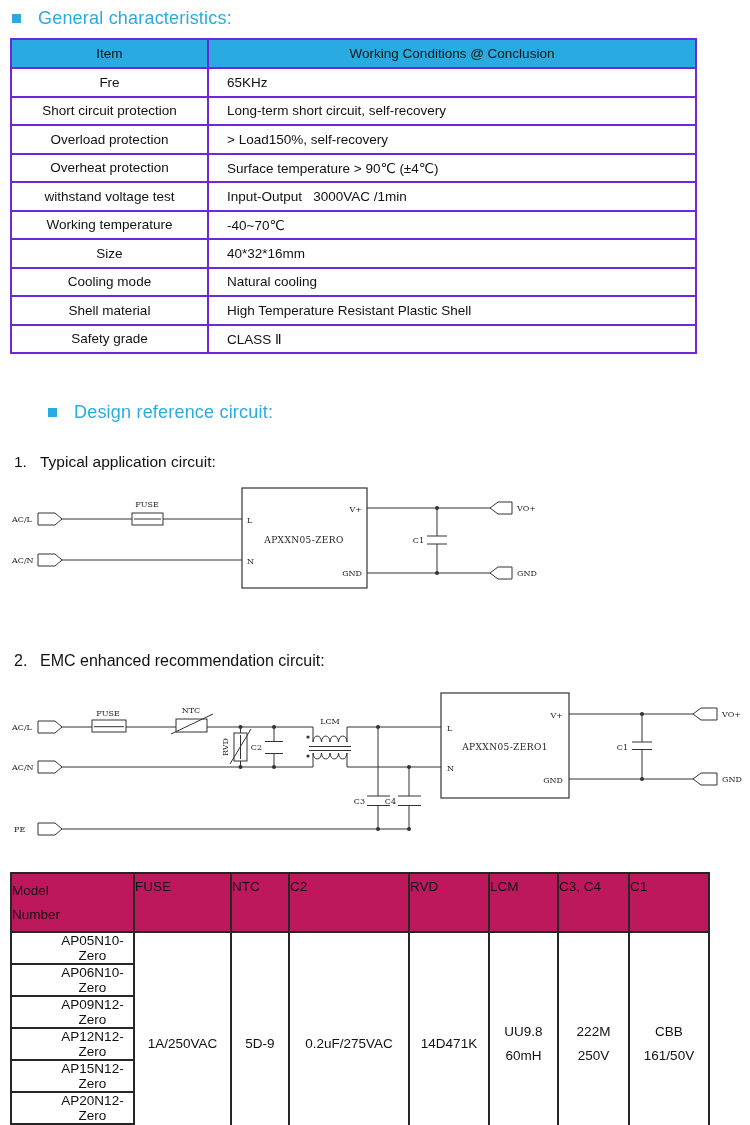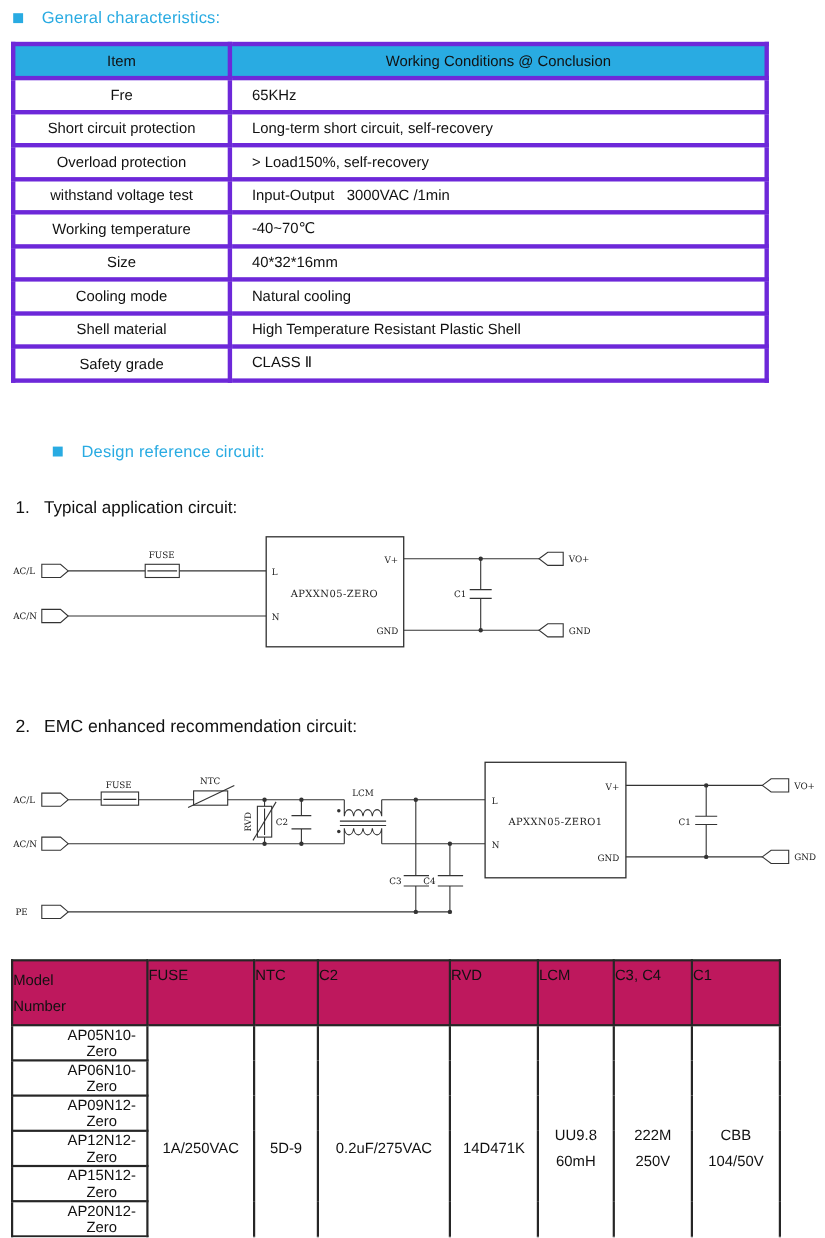--- a/index.html
+++ b/index.html
@@ -2,31 +2,31 @@
 <html><head>
 <meta charset="utf-8">
 <style>
   html,body{margin:0;padding:0;background:#fff;}
   .page{position:relative;width:750px;height:1125px;background:#fff;overflow:hidden;
         font-family:"Liberation Sans","DejaVu Sans",sans-serif;color:#111;}
 
   
   .sec-head{position:absolute;left:12px;display:flex;align-items:center;}
   .sec-bullet{width:9px;height:9px;background:#29abe2;margin-right:17px;flex:0 0 auto;}
-  .sec-title{color:#29abe2;font-size:15px;letter-spacing:.2px;}
+  .sec-title{color:#29abe2;font-size:18px;letter-spacing:.2px;}
 
   
   .sub-head{position:absolute;left:14px;display:flex;color:#111;}
   .sub-num{font-size:15.5px;width:26px;}
   .sub-title{font-size:15.5px;}
 
   
   table{border-collapse:collapse;table-layout:fixed;}
   .char-table{position:absolute;left:10px;top:38px;width:685px;}
-  .char-table td{border:4px solid #6d28d9;font-size:13.5px;height:26.5px;padding:0;}
+  .char-table td{border:2px solid #6d28d9;font-size:13.5px;height:26.5px;padding:0;}
   .char-table td.k{width:197px;text-align:center;}
   .char-table td.v{padding-left:18px;white-space:pre-wrap;}
   .char-table tr.hd td{background:#29abe2;text-align:center;height:27px;}
 
   
   .model-table{position:absolute;left:10px;top:872px;width:698px;}
   .model-table td{border:2px solid #262626;font-size:13.5px;padding:0;}
   .model-table td.h{background:#be185d;text-align:left;vertical-align:top;height:52px;padding-top:5px;}
   .model-table td.hm{padding-top:5px;line-height:24px;}
   .model-table td.m{height:27px;text-align:center;padding-left:40px;}
@@ -65,20 +65,24 @@
           <td class="k">Fre</td>
           <td class="v">65KHz</td>
         </tr>
     <tr>
           <td class="k">Short circuit protection</td>
           <td class="v">Long-term short circuit, self-recovery</td>
         </tr>
     <tr>
           <td class="k">Overload protection</td>
           <td class="v">&gt; Load150%, self-recovery</td>
+        </tr>
+    <tr>
+          <td class="k">Overheat protection</td>
+          <td class="v">Surface temperature &gt; 90℃ (±4℃)</td>
         </tr>
     <tr>
           <td class="k">withstand voltage test</td>
           <td class="v">Input-Output   3000VAC /1min</td>
         </tr>
     <tr>
           <td class="k">Working temperature</td>
           <td class="v">-40~70℃</td>
         </tr>
     <tr>
@@ -258,21 +262,21 @@
       <td class="val" rowspan="7">
         <div>UU9.8</div>
         <div>60mH</div>
       </td>
       <td class="val" rowspan="7">
         <div>222M</div>
         <div>250V</div>
       </td>
       <td class="val" rowspan="7">
         <div>CBB</div>
-        <div>104/50V</div>
+        <div>161/50V</div>
       </td>
     </tr>
     <tr>
           <td class="m">AP06N10-Zero</td>
         </tr>
     <tr>
           <td class="m">AP09N12-Zero</td>
         </tr>
     <tr>
           <td class="m">AP12N12-Zero</td>

